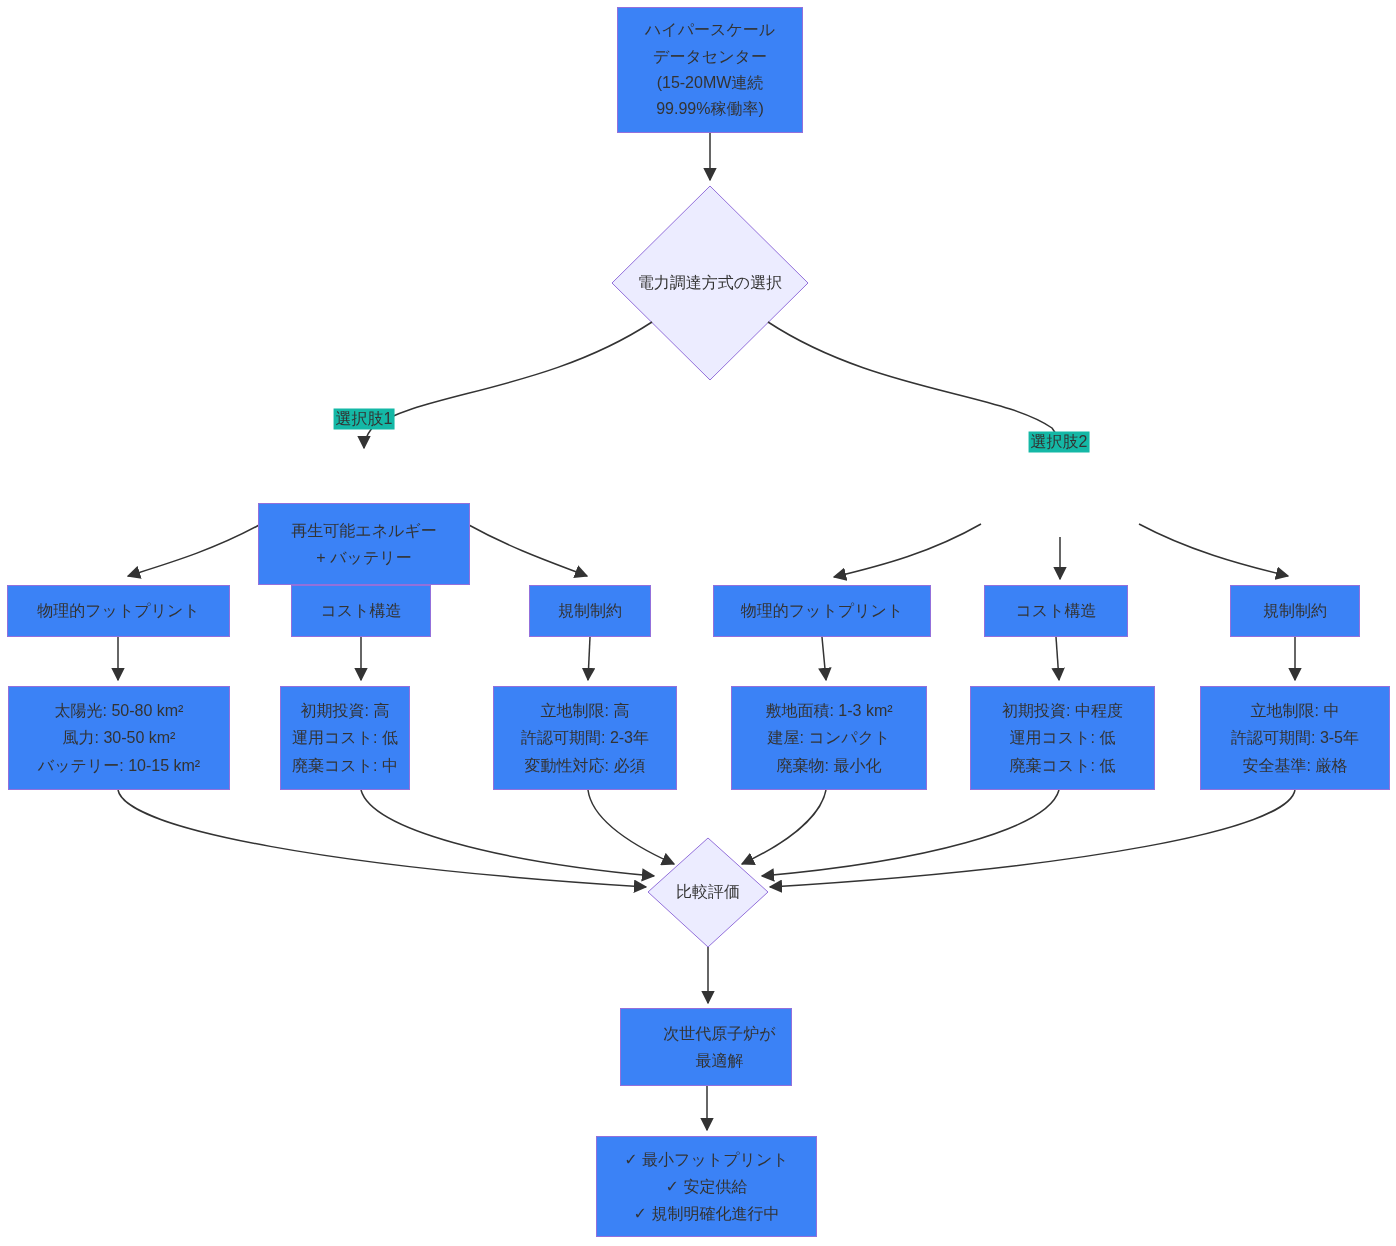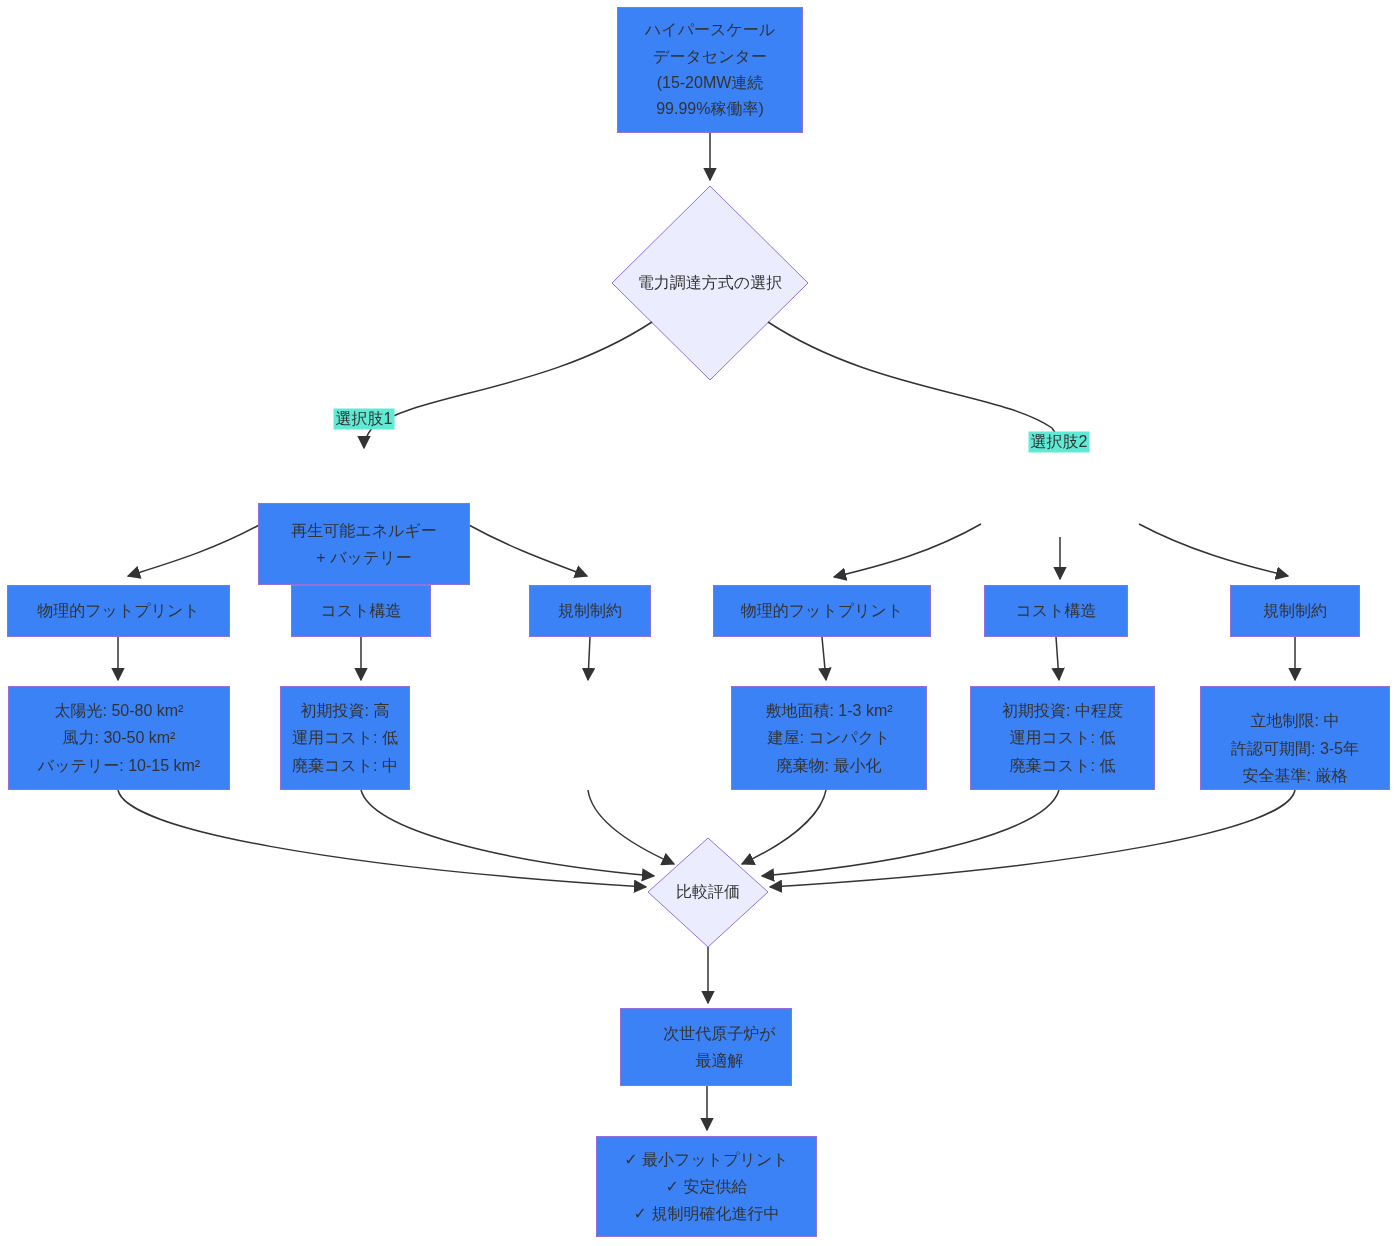--- a/index.html
+++ b/index.html
@@ -7,21 +7,21 @@
   .canvas{position:relative;width:1396px;height:1246px;background:#ffffff;overflow:hidden;}
   svg.layer{position:absolute;left:0;top:0;width:1396px;height:1246px;}
   .edge{fill:none;stroke:#333333;stroke-width:1.5px;}
   .diamond{fill:#ECECFF;stroke:#9370DB;stroke-width:1px;}
   .node{position:absolute;box-sizing:border-box;background:#3b82f6;border:1px solid #9370DB;
         display:flex;align-items:center;justify-content:center;text-align:center;
         font-size:16px;line-height:1.7;}
   .node .inner{width:100%;}
   .dtext{position:absolute;display:flex;align-items:center;justify-content:center;
          text-align:center;font-size:16px;pointer-events:none;}
-  .edge-label{position:absolute;transform:translate(-50%,-50%);background:#5eead4;
+  .edge-label{position:absolute;transform:translate(-50%,-50%);background:#14b8a6;
               padding:0 2px;font-size:16px;white-space:nowrap;}
 </style>
 </head>
 <body>
 
 <div class="canvas">
 
   <svg class="layer" viewBox="0 0 1396 1246">
     <defs>
       <marker id="arrow" viewBox="0 0 10 10" refX="9" refY="5" markerWidth="9" markerHeight="9" orient="auto">
@@ -110,35 +110,42 @@
       <div>バッテリー: 10-15 km²</div>
     </div>
   </div>
   <div class="node" style="left:280px;top:686px;width:130px;height:104px;">
     <div class="inner">
       <div>初期投資: 高</div>
       <div>運用コスト: 低</div>
       <div>廃棄コスト: 中</div>
     </div>
   </div>
+  <div class="node" style="left:493px;top:686px;width:184px;height:104px;">
+    <div class="inner">
+      <div>立地制限: 高</div>
+      <div>許認可期間: 2-3年</div>
+      <div>変動性対応: 必須</div>
+    </div>
+  </div>
   <div class="node" style="left:731px;top:686px;width:196px;height:104px;">
     <div class="inner">
       <div>敷地面積: 1-3 km²</div>
       <div>建屋: コンパクト</div>
       <div>廃棄物: 最小化</div>
     </div>
   </div>
   <div class="node" style="left:970px;top:686px;width:185px;height:104px;">
     <div class="inner">
       <div>初期投資: 中程度</div>
       <div>運用コスト: 低</div>
       <div>廃棄コスト: 低</div>
     </div>
   </div>
-  <div class="node" style="left:1200px;top:686px;width:190px;height:104px;align-items:flex-end;">
+  <div class="node" style="left:1200px;top:686px;width:190px;height:104px;">
     <div class="inner">
       <div>立地制限: 中</div>
       <div>許認可期間: 3-5年</div>
       <div>安全基準: 厳格</div>
     </div>
   </div>
 
   <div class="dtext" style="left:648px;top:872px;width:120px;height:40px;">比較評価</div>
 
   <div class="node" style="left:620px;top:1008px;width:172px;height:78px;padding-left:27px;">

